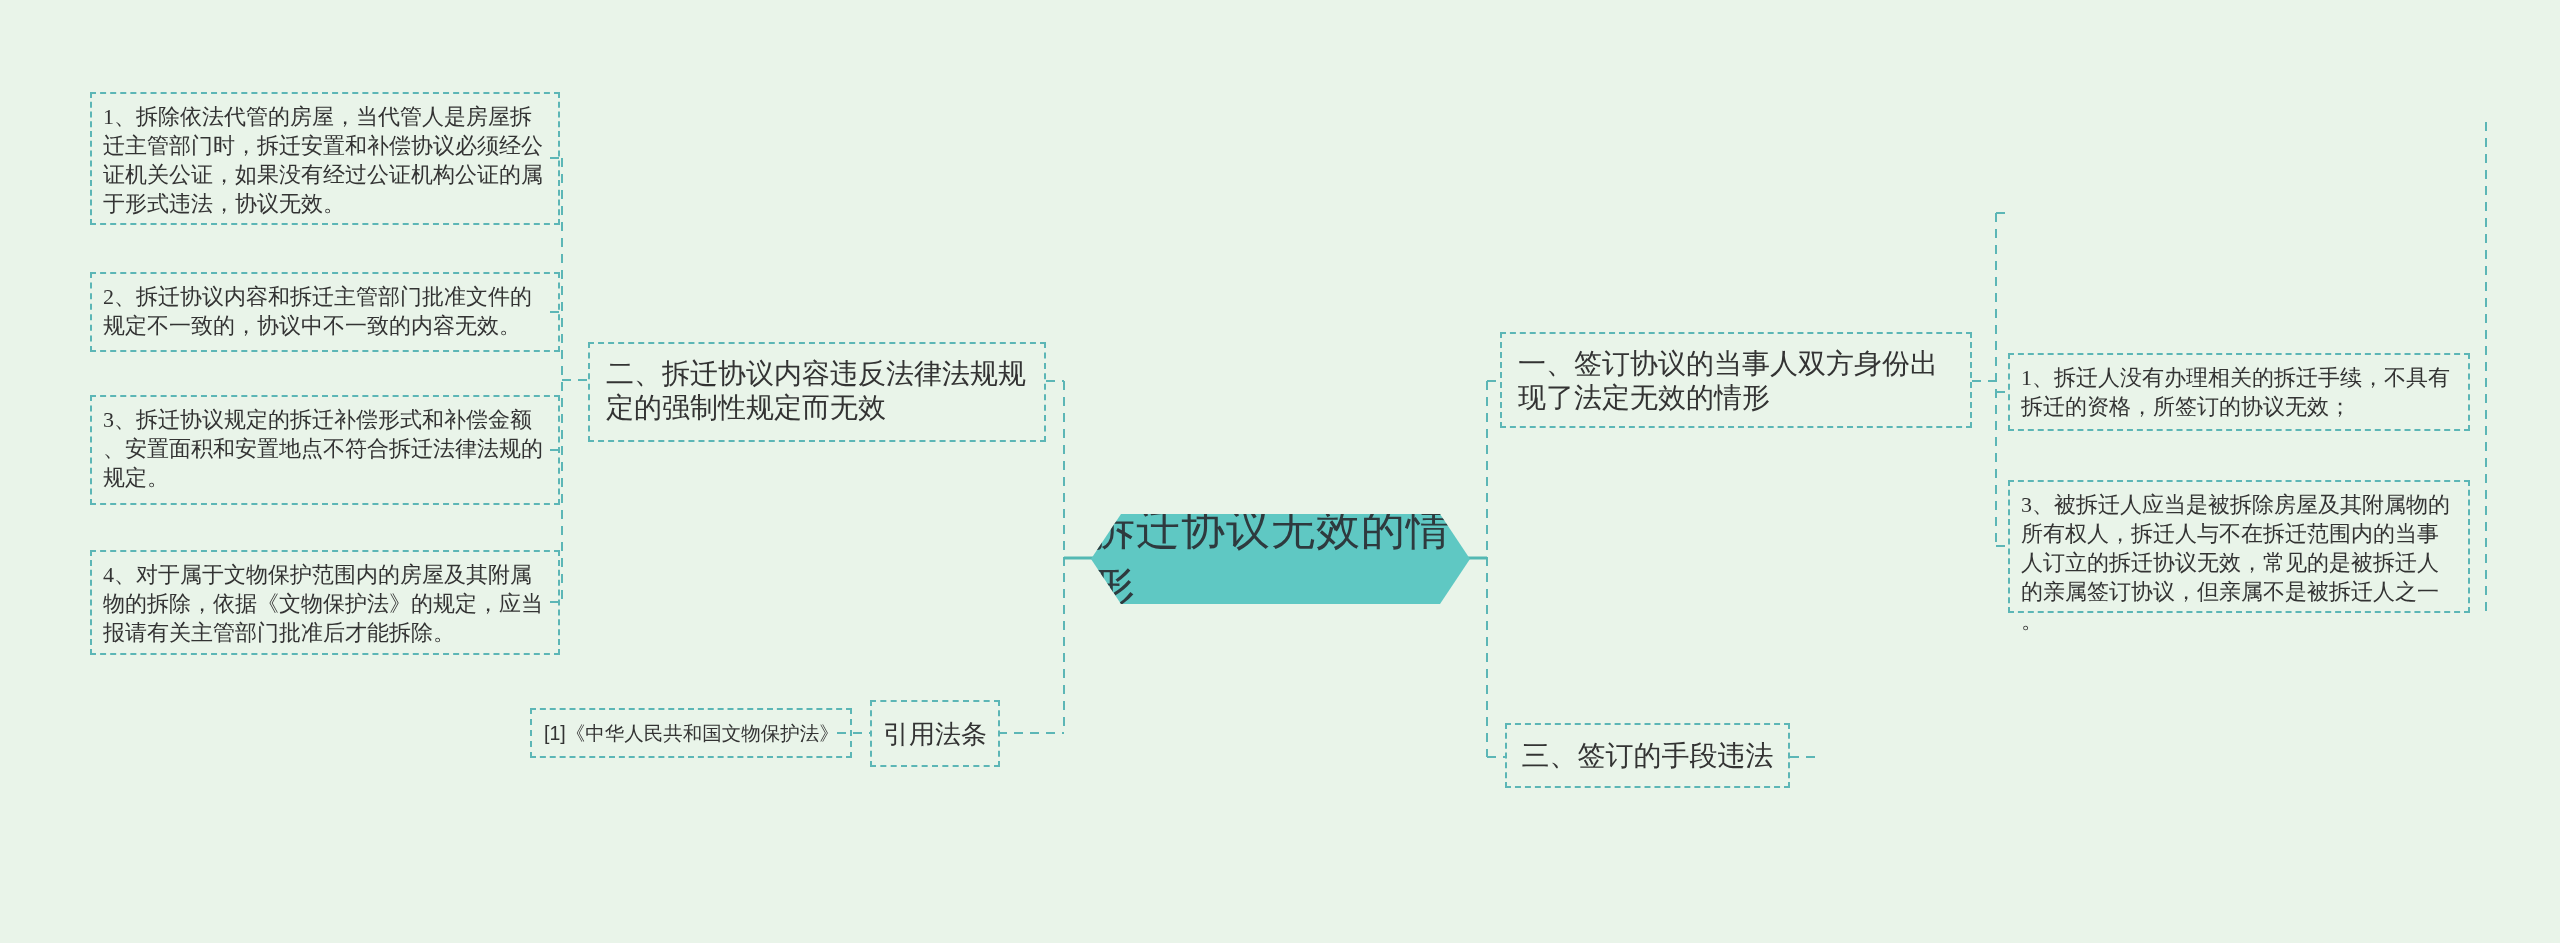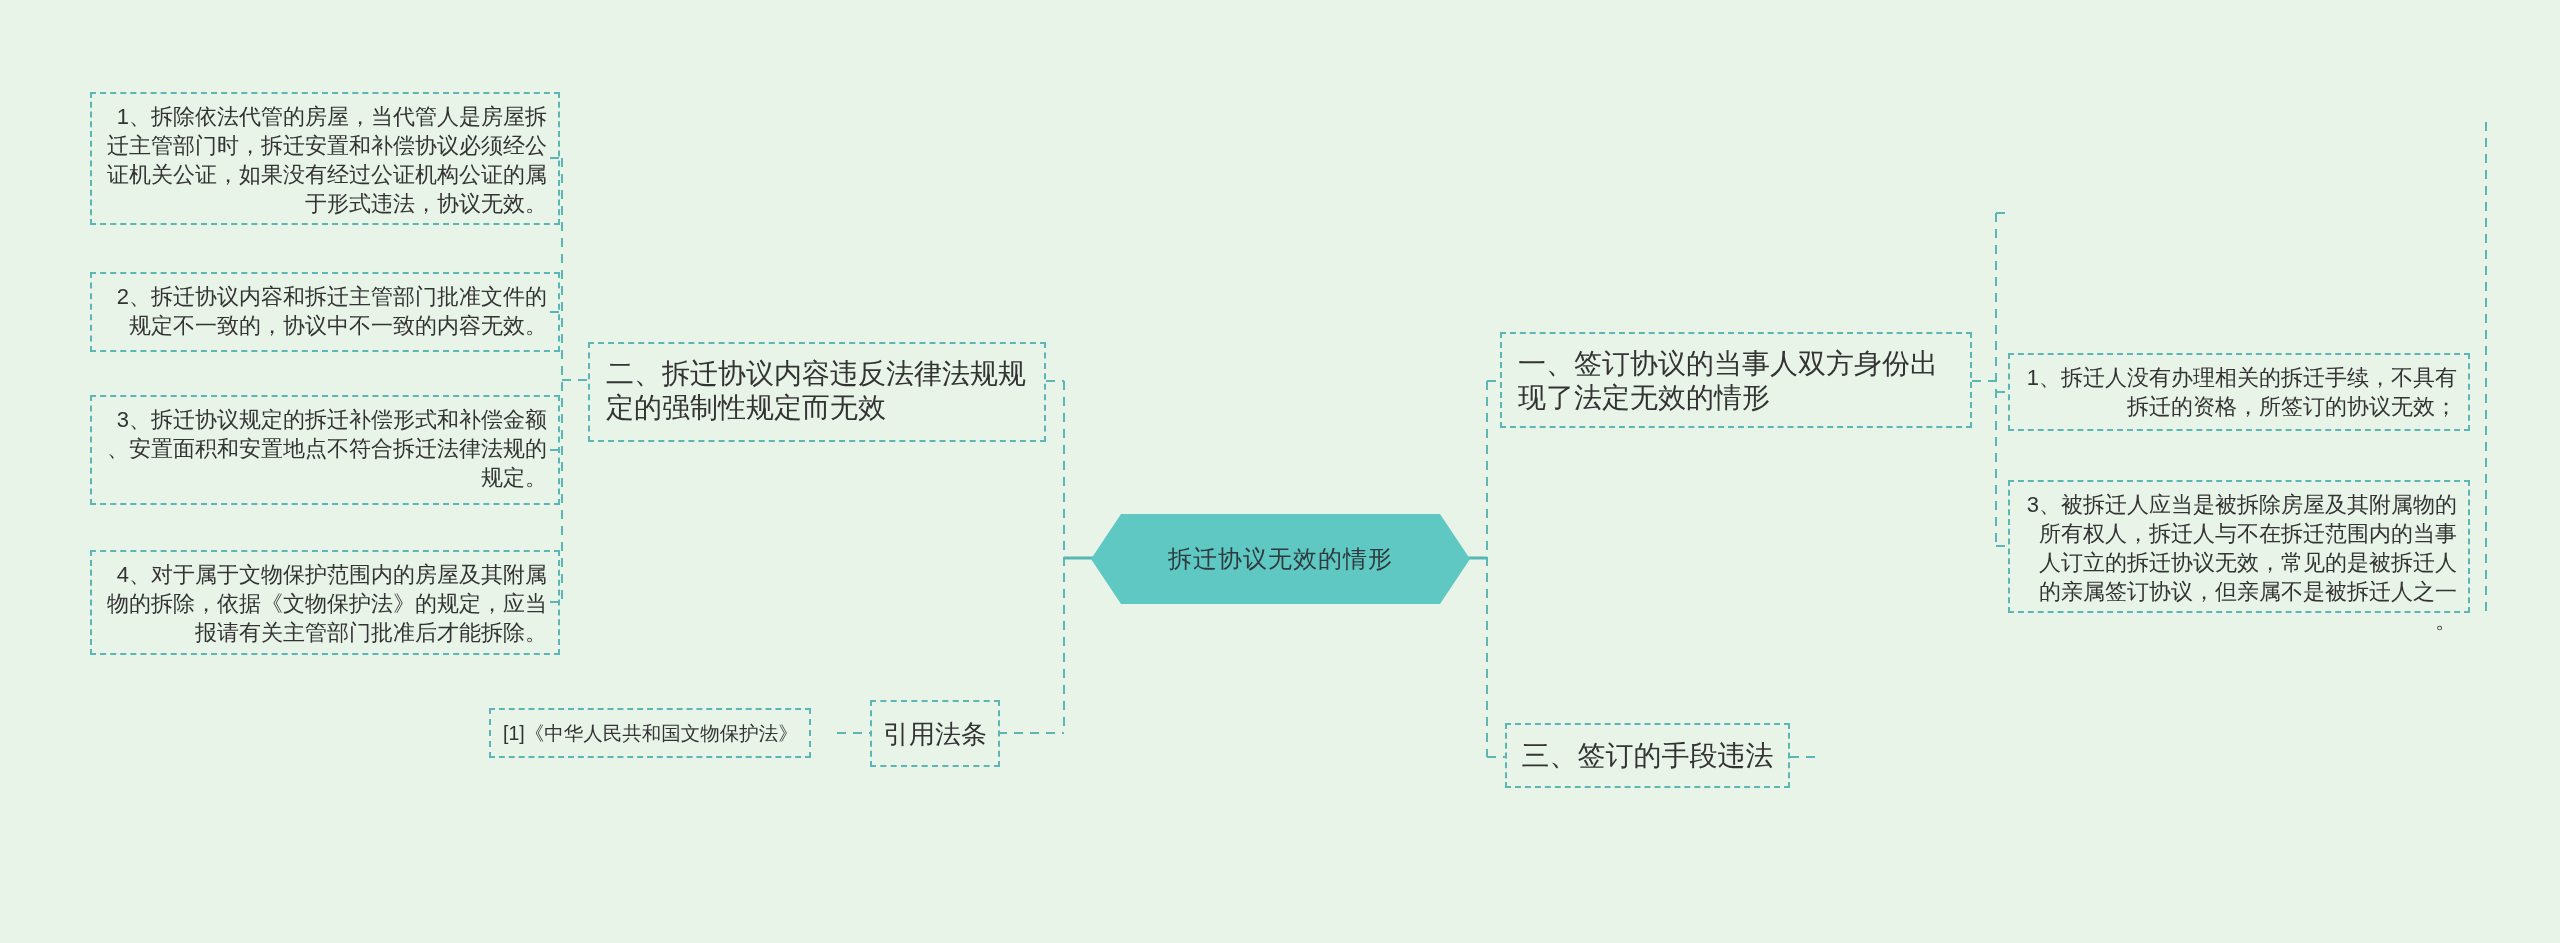--- a/index.html
+++ b/index.html
@@ -24,23 +24,24 @@
   }
   .leaf-box {
     position: absolute;
     box-sizing: border-box;
     border: 2px dashed #5cb6b6;
     background: transparent;
     font-size: 22px;
     line-height: 29px;
     padding: 8px 11px;
     color: #333;
-    text-align: right;
+    text-align: left;
     word-break: break-all;
     line-break: anywhere;
+    font-family: Liberation Serif, serif;
   }
   .node-box {
     position: absolute;
     box-sizing: border-box;
     border: 2px dashed #5cb6b6;
     background: transparent;
     font-size: 28px;
     line-height: 34px;
     padding: 13px 16px;
     color: #333;
@@ -68,21 +69,21 @@
     position: absolute;
     left: 1091px;
     top: 514px;
     width: 379px;
     height: 90px;
     background: #5fc8c3;
     clip-path: polygon(30px 0%, calc(100% - 30px) 0%, 100% 50%, calc(100% - 30px) 100%, 30px 100%, 0% 50%);
     display: flex;
     align-items: center;
     justify-content: center;
-    font-size: 24px;
+    font-size: 44px;
     color: #2e3a3e;
     letter-spacing: 1px;
   }
 </style>
 </head>
 <body>
 
 <div class="canvas">
 
   <svg class="connector-layer" viewBox="0 0 2560 943" xmlns="http://www.w3.org/2000/svg">
@@ -125,21 +126,21 @@
   <div class="center-node">拆迁协议无效的情形</div>
 
   <div class="node-box" style="left:588px; top:342px; width:458px; height:100px;font-family:Liberation Serif, serif;">二、拆迁协议内容违反法律法规规定的强制性规定而无效</div>
 
   <div class="leaf-box" style="left:90px; top:92px; width:470px; height:133px;">1、拆除依法代管的房屋，当代管人是房屋拆迁主管部门时，拆迁安置和补偿协议必须经公证机关公证，如果没有经过公证机构公证的属于形式违法，协议无效。</div>
   <div class="leaf-box" style="left:90px; top:272px; width:470px; height:80px;">2、拆迁协议内容和拆迁主管部门批准文件的规定不一致的，协议中不一致的内容无效。</div>
   <div class="leaf-box" style="left:90px; top:395px; width:470px; height:110px;">3、拆迁协议规定的拆迁补偿形式和补偿金额、安置面积和安置地点不符合拆迁法律法规的规定。</div>
   <div class="leaf-box" style="left:90px; top:550px; width:470px; height:105px;">4、对于属于文物保护范围内的房屋及其附属物的拆除，依据《文物保护法》的规定，应当报请有关主管部门批准后才能拆除。</div>
 
   <div class="node-box center-flex" style="left:870px; top:700px; width:130px; height:67px; font-size:26px;">引用法条</div>
-  <div class="citation-ref" style="left:489px; top:708px; width:322px; height:50px;">[1]《中华人民共和国文物保护法》</div>
+  <div class="citation-ref" style="left:530px; top:708px; width:322px; height:50px;">[1]《中华人民共和国文物保护法》</div>
 
   <div class="node-box" style="left:1500px; top:332px; width:472px; height:96px;">一、签订协议的当事人双方身份出现了法定无效的情形</div>
 
   <div class="leaf-box" style="left:2008px; top:353px; width:462px; height:78px;">1、拆迁人没有办理相关的拆迁手续，不具有拆迁的资格，所签订的协议无效；</div>
   <div class="leaf-box" style="left:2008px; top:480px; width:462px; height:133px;">3、被拆迁人应当是被拆除房屋及其附属物的所有权人，拆迁人与不在拆迁范围内的当事人订立的拆迁协议无效，常见的是被拆迁人的亲属签订协议，但亲属不是被拆迁人之一。</div>
 
   <div class="node-box center-flex" style="left:1505px; top:723px; width:285px; height:65px;">三、签订的手段违法</div>
 
 
 </div>

